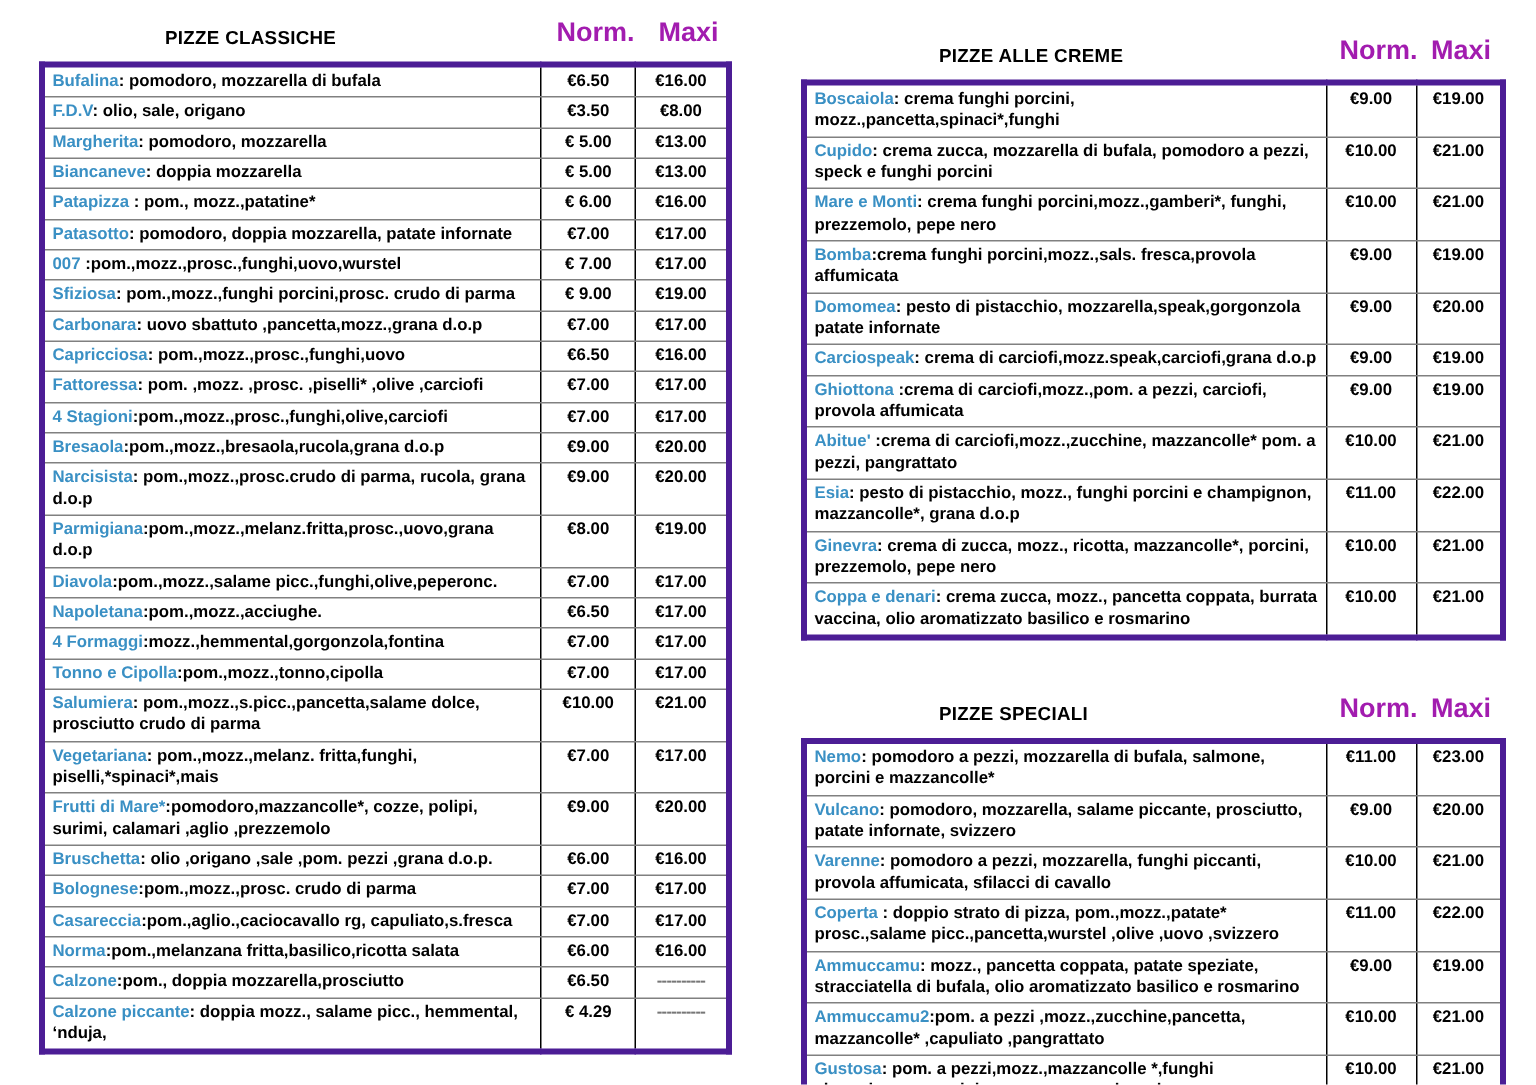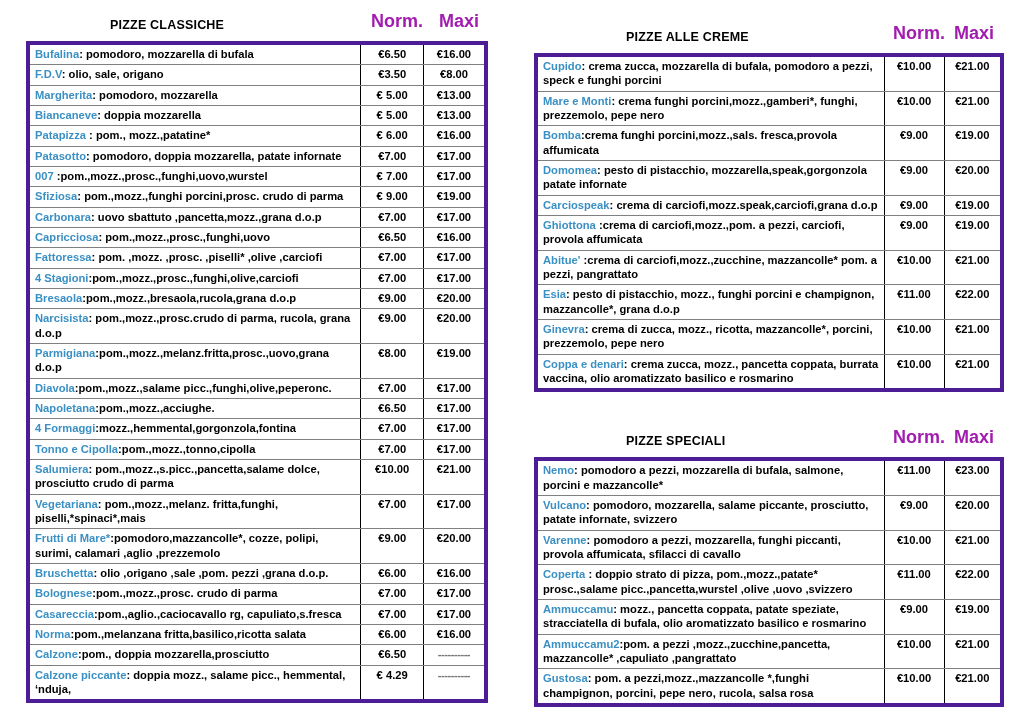--- a/index.html
+++ b/index.html
@@ -286,20 +286,25 @@
     </div>
 
     <table class="menu tbl-creme">
       <colgroup>
         <col class="c-desc">
           <col class="c-norm">
           <col class="c-maxi">
       </colgroup>
       <tbody id="body-creme">
           <tr>
+            <td class="desc"><span class="pname">Boscaiola</span><span class="pdesc">: </span><span class="pdesc">crema funghi porcini, mozz.,pancetta,spinaci*,funghi</span></td>
+            <td class="price">€9.00</td>
+            <td class="price">€19.00</td>
+          </tr>
+          <tr>
             <td class="desc"><span class="pname">Cupido</span><span class="pdesc">: </span><span class="pdesc">crema zucca, mozzarella di bufala, pomodoro a pezzi, speck e funghi porcini</span></td>
             <td class="price">€10.00</td>
             <td class="price">€21.00</td>
           </tr>
           <tr>
             <td class="desc"><span class="pname">Mare e Monti</span><span class="pdesc">: </span><span class="pdesc">crema funghi porcini,mozz.,gamberi*, funghi, prezzemolo, pepe nero</span></td>
             <td class="price">€10.00</td>
             <td class="price">€21.00</td>
           </tr>
           <tr>

